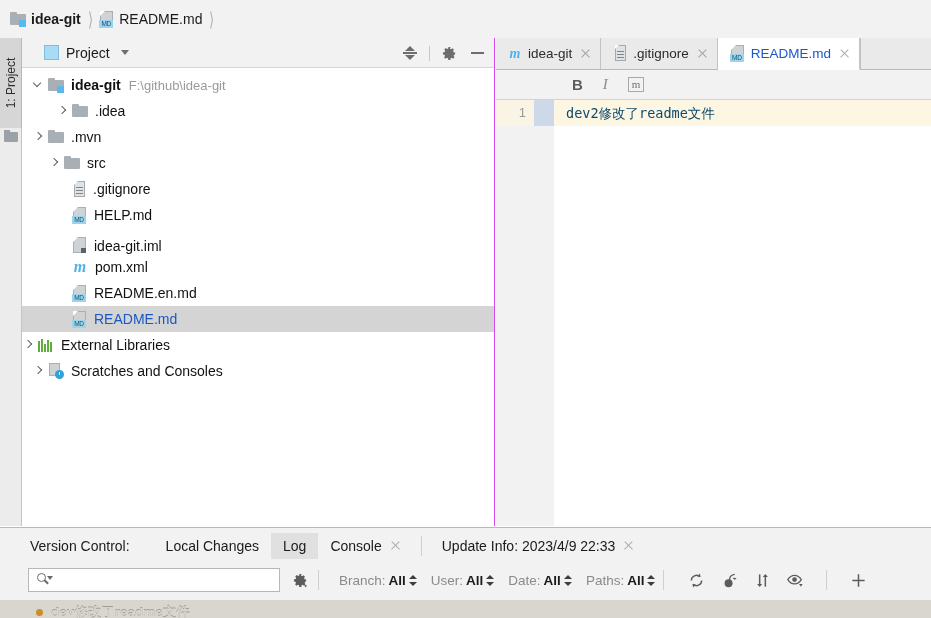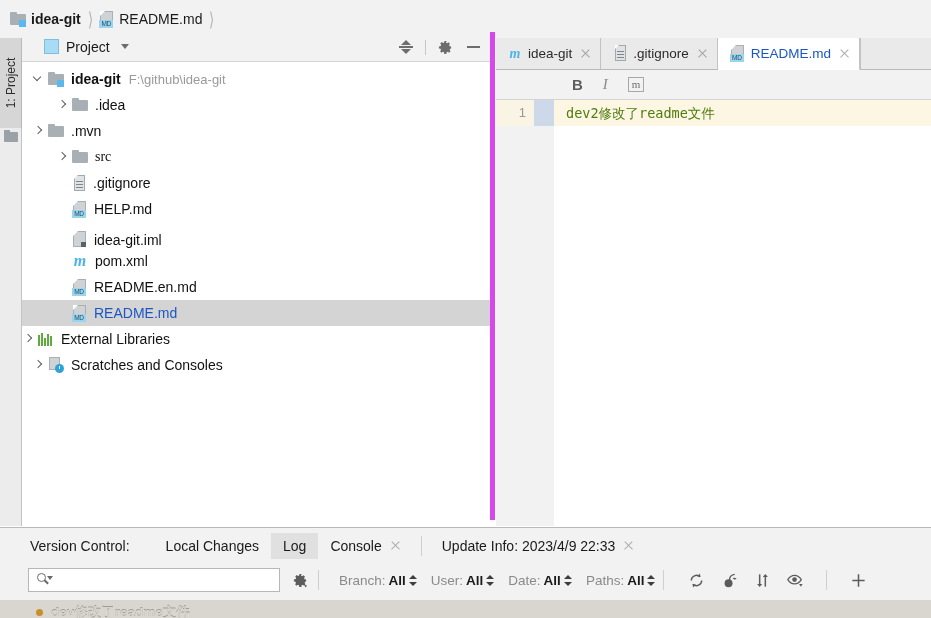--- a/index.html
+++ b/index.html
@@ -174,22 +174,22 @@
     position: absolute; left: 0; top: 2px; width: 14px; height: 10px;
     background: #9ba1a6; border-radius: 1px;
   }
   .strip-folder .ftab {
     position: absolute; left: 0; top: 0; width: 6px; height: 3px;
     background: #9ba1a6;
   }
 
   
   .project-panel {
-    position: absolute; left: 22px; top: 32px; width: 473px; height: 488px;
-    background: #ffffff; border-right: 5px solid #d946ef;
+    position: absolute; left: 22px; top: 38px; width: 473px; height: 488px;
+    background: #ffffff; border-right: 1px solid #d946ef;
   }
   .panel-header {
     position: relative; height: 30px; background: #f2f2f2;
     border-bottom: 1px solid #d6d6d6;
     display: flex; align-items: center; padding-left: 22px;
   }
   .panel-header .pico {
     width: 15px; height: 15px; background: #a8dcf5;
     border: 1px solid #7fbfde; flex: none; margin-right: 7px;
   }
@@ -293,21 +293,21 @@
   .line-hl {
     position: absolute; left: 58px; top: 0; right: 0; height: 26px; background: #fdf6e2;
   }
   .lnum {
     position: absolute; left: 0; top: 0; width: 30px; height: 26px; line-height: 26px;
     text-align: right; color: #999; font-size: 13px;
     font-family: "Liberation Sans", sans-serif;
   }
   .code-line {
     position: absolute; left: 70px; top: 0; height: 26px; line-height: 26px;
-    font-family: "DejaVu Sans Mono", monospace; font-size: 13.5px; color: #4d7c0f;
+    font-family: "DejaVu Sans Mono", monospace; font-size: 13.5px; color: #0c4a6e;
   }
   .num-bg {
     position: absolute; left: 0; top: 0; width: 38px; height: 26px; background: #faf4e4;
   }
 
   
   .vcs-panel {
     position: absolute; left: 0; top: 527px; width: 931px; height: 91px;
     background: #f2f2f2; border-top: 1px solid #b9b9b9;
   }
@@ -467,21 +467,21 @@
 
       <div class="row" style="">
         <span class="arrow"></span>
         <span class="ico ico-folder">
           <span class="ftab"></span>
             <span class="fbody"></span>
         </span>
         <span class="lbl">.mvn</span>
       </div>
 
-      <div class="row" style="padding-left:34px;font-family:Liberation Serif, serif;">
+      <div class="row" style="padding-left:26px;">
         <span class="arrow"></span>
         <span class="ico ico-folder">
           <span class="ftab"></span>
             <span class="fbody"></span>
         </span>
         <span class="lbl">src</span>
       </div>
 
       <div class="row" style="padding-left:34px;">
         <span class="spacer12"></span>

